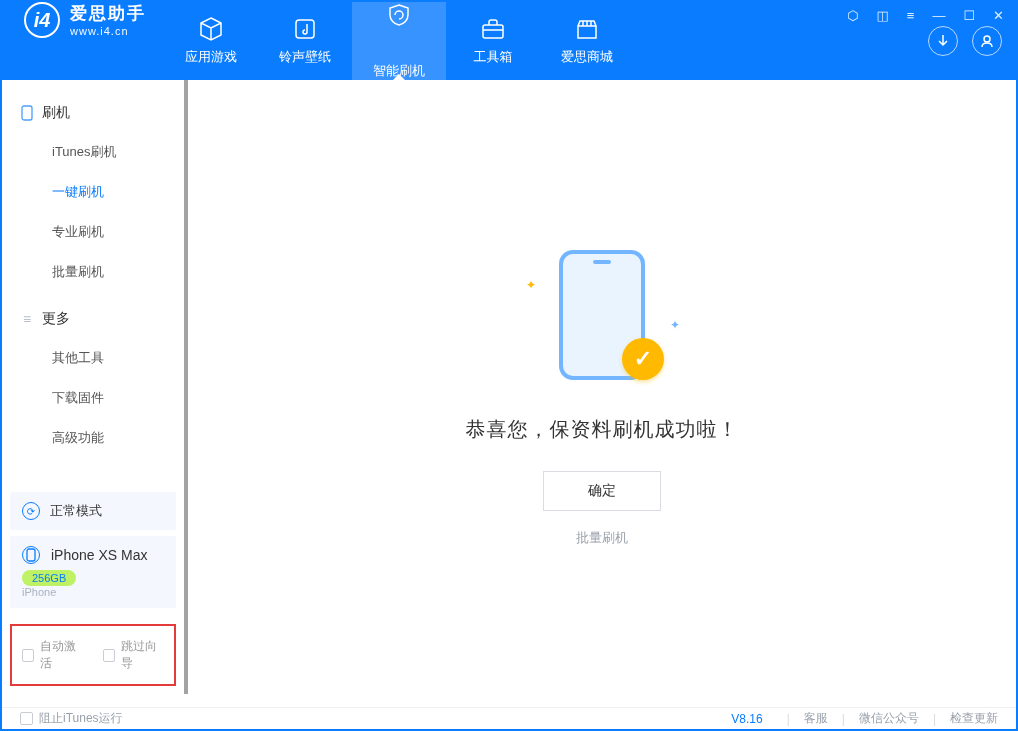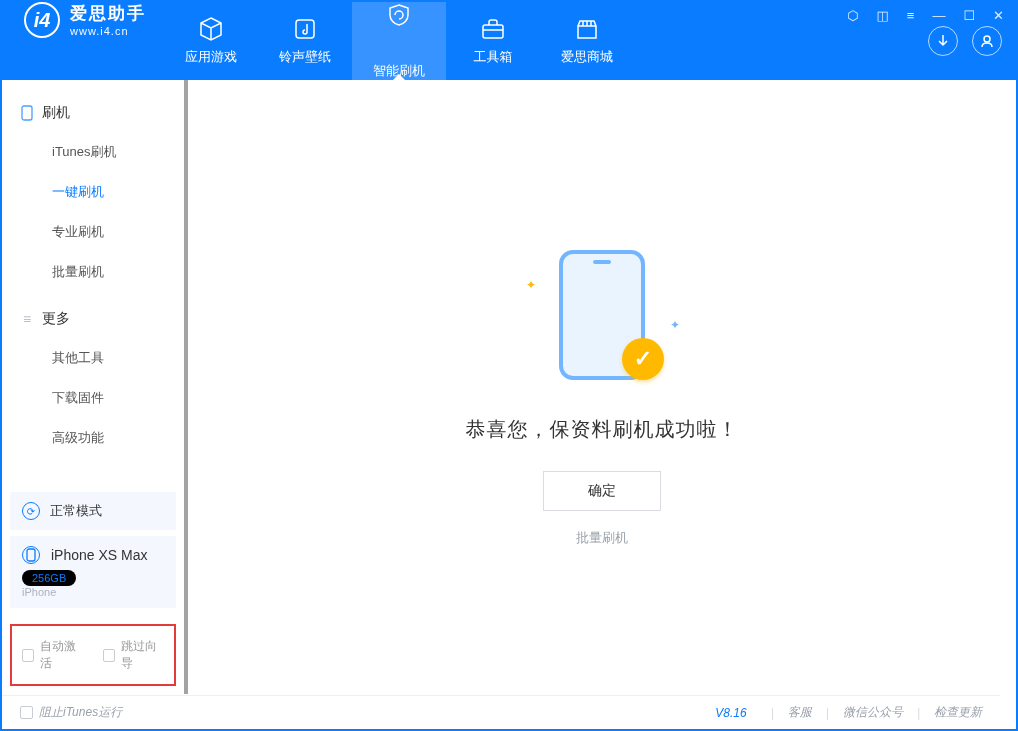--- a/index.html
+++ b/index.html
@@ -25,39 +25,39 @@
 .side-cat { display:flex; align-items:center; gap:8px; padding:10px 18px 10px 18px; color:#333; font-size:14px; font-weight:500; }
 .side-cat .cat-icon { width:14px; display:flex; justify-content:center; color:#4a9eff; }
 .side-sub { padding:11px 0 11px 50px; font-size:13px; color:#555; cursor:pointer; }
 .side-sub.active { color:#0a7cff; }
 .side-spacer { flex:1; }
 .dev-panel { margin:8px; }
 .dp-row { background:#f4f8fe; border-radius:2px; padding:10px 12px; display:flex; align-items:center; gap:10px; font-size:13px; color:#333; margin-bottom:6px; }
 .dp-icon { width:18px; height:18px; border-radius:50%; border:1.5px solid #0a7cff; display:flex; align-items:center; justify-content:center; font-size:10px; color:#0a7cff; flex:none; }
 .dp-device { background:#f4f8fe; padding:10px 12px; border-radius:2px; }
 .dp-device .name { font-size:14px; color:#333; font-weight:500; display:flex; align-items:center; gap:11px; }
-.dp-badge { display:inline-block; background:#000000; color:#0a7cff; border-radius:12px; padding:2px 10px; font-size:11px; margin-top:6px; }
+.dp-badge { display:inline-block; background:#bef264; color:#0a7cff; border-radius:12px; padding:2px 10px; font-size:11px; margin-top:6px; }
 .dp-sub { color:#aab2bd; font-size:11px; }
 .opt-box { border:2px solid #e43a3a; margin:8px; padding:12px 10px; display:flex; gap:20px; font-size:12px; color:#999; }
 .opt { display:flex; align-items:center; gap:6px; }
 .opt .cb { width:13px; height:13px; border:1px solid #c9ccd3; border-radius:2px; }
 
 .main { flex:1; position:relative; display:flex; flex-direction:column; align-items:center; justify-content:flex-start; padding-top:170px; }
 .success-figure { position:relative; width:160px; height:140px; }
 .phone { position:absolute; left:50%; top:0; transform:translateX(-50%); width:86px; height:130px; border:4px solid #73b6ff; border-radius:14px; background:#eaf4ff; }
 .phone::before { content:""; position:absolute; top:6px; left:50%; transform:translateX(-50%); width:18px; height:4px; background:#73b6ff; border-radius:3px; }
 .check-badge { position:absolute; right:18px; bottom:10px; width:42px; height:42px; background:#ffb900; border-radius:50%; display:flex; align-items:center; justify-content:center; color:#fff; font-size:22px; font-weight:bold; box-shadow:0 2px 4px rgba(255,185,0,.4); }
 .sparkle { position:absolute; font-size:12px; color:#ffb900; }
 .sparkle.s1 { left:4px; top:28px; }
 .sparkle.s2 { right:2px; top:68px; color:#73b6ff; }
 .success-text { margin-top:26px; font-size:20px; color:#333; letter-spacing:1px; }
 .ok-btn { margin-top:28px; border:1px solid #d9dce1; background:#fff; padding:10px 44px; font-size:14px; color:#333; cursor:pointer; }
 .log-link { margin-top:18px; font-size:13px; color:#9aa1ab; cursor:pointer; }
 
-.footer { position:absolute; bottom:0; left:0; right:16px; height:34px; border-top:1px solid #eef0f3; display:flex; align-items:center; padding:0 18px; font-size:12px; color:#9aa1ab;font-style:italic; }
+.footer { position:absolute; bottom:0; left:0; right:0; height:22px; border-top:1px solid #eef0f3; display:flex; align-items:center; padding:0 18px; font-size:12px; color:#9aa1ab; }
 .footer .fcb { display:flex; align-items:center; gap:6px; }
 .footer .fcb .cb { width:13px; height:13px; border:1px solid #c9ccd3; border-radius:2px; }
 .footer .right { margin-left:auto; display:flex; align-items:center; gap:14px; }
 .footer .right .sep { color:#d9dce1; }
 .footer .right span.link { cursor:pointer; }
 .footer .ver { color:#0a7cff; margin-right:10px; }
 </style>
 </head>
 <body>
 

